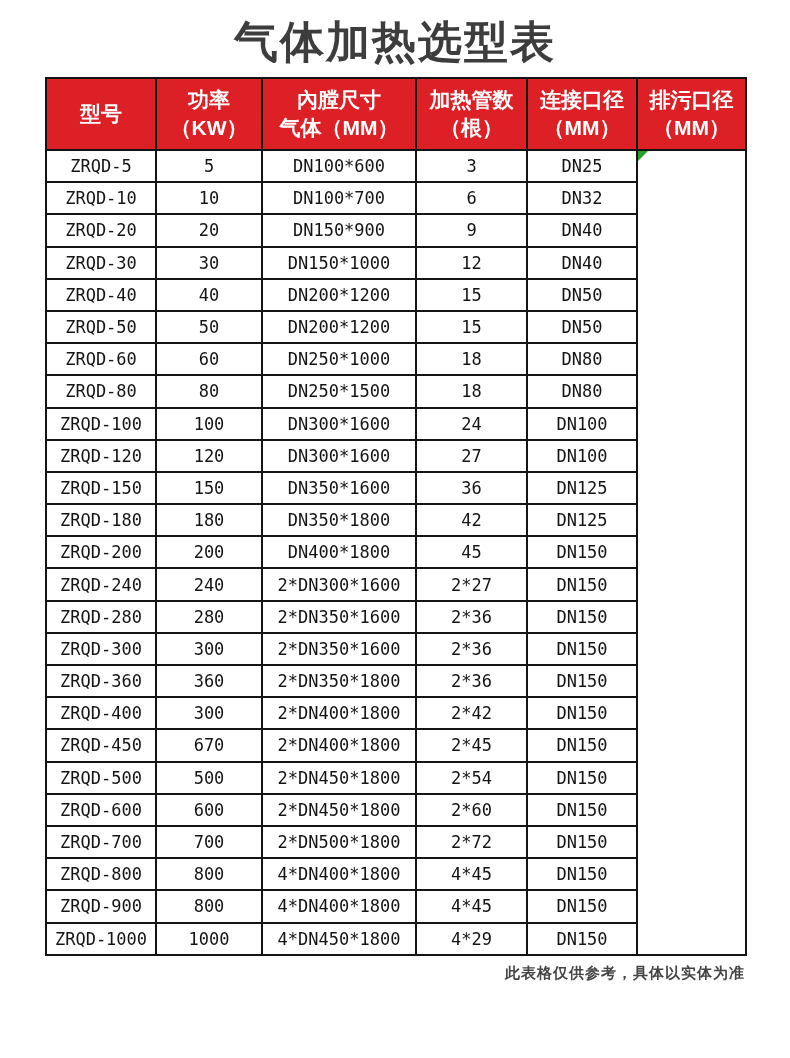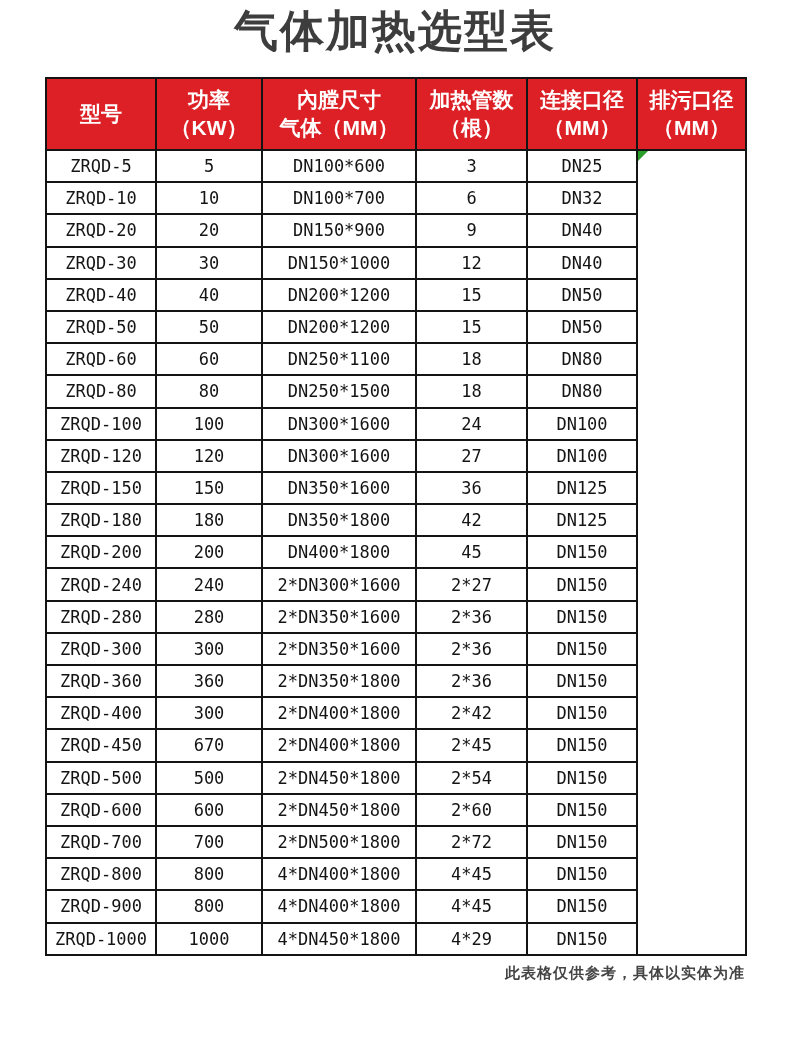--- a/index.html
+++ b/index.html
@@ -8,29 +8,29 @@
     background: #ffffff;
   }
   body {
     width: 790px;
     height: 1058px;
     position: relative;
     font-family: "Liberation Sans", sans-serif;
     overflow: hidden;
   }
   .page-title {
-    margin: 0;
+    margin: 12px;
     padding-top: 2px;
     text-align: center;
     font-size: 44px;
     font-weight: bold;
     letter-spacing: 2px;
     color: #3d3d3d;
     line-height: 58px;
-    font-family: Liberation Sans, sans-serif;
+    font-family: Liberation Serif, serif;
   }
   .table-wrap {
     position: absolute;
     left: 45px;
     top: 77px;
     width: 700px;
   }
   table.spec-table {
     border-collapse: collapse;
     table-layout: fixed;
@@ -169,21 +169,21 @@
         <tr>
           <td>ZRQD-50</td>
           <td>50</td>
           <td>DN200*1200</td>
           <td>15</td>
           <td>DN50</td>
         </tr>
         <tr>
           <td>ZRQD-60</td>
           <td>60</td>
-          <td>DN250*1100</td>
+          <td>DN250*1000</td>
           <td>18</td>
           <td>DN80</td>
         </tr>
         <tr>
           <td>ZRQD-80</td>
           <td>80</td>
           <td>DN250*1500</td>
           <td>18</td>
           <td>DN80</td>
         </tr>

